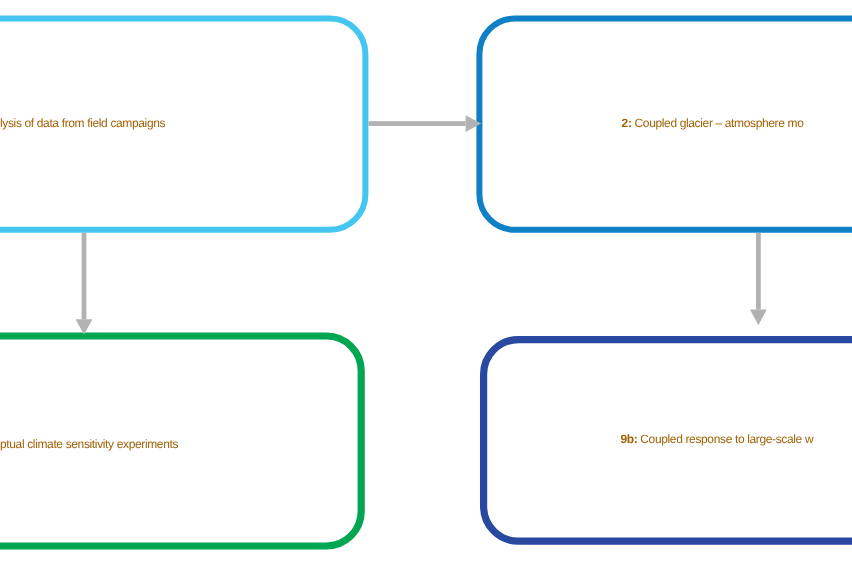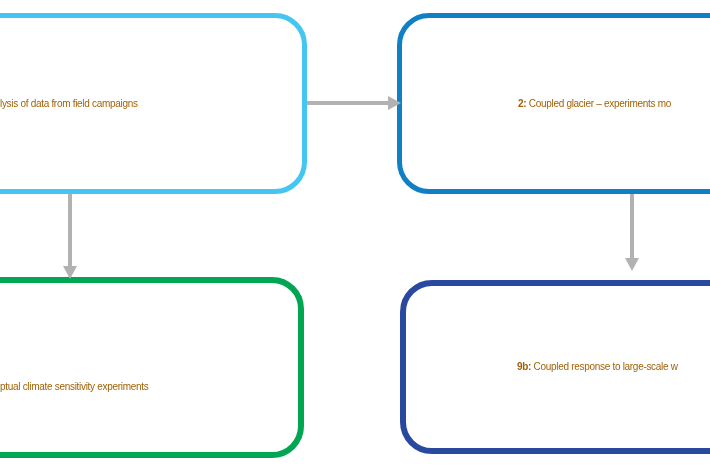--- a/index.html
+++ b/index.html
@@ -38,21 +38,21 @@
     top: 50%;
     transform: translateY(-50%);
     white-space: nowrap;
     font-size: 10px;
     letter-spacing: -0.3px;
     color: #a16207;
     line-height: 1.2;
   }
   #label-field-campaigns   { left: 125px; }
   #label-coupled-model     { left: 116px; }
-  #label-climate-sensitivity { left: 124px; top: calc(50% + 3px); margin-top: 16px; }
+  #label-climate-sensitivity { left: 124px; top: calc(50% + 3px); }
   #label-coupled-response  { left: 111px; }
   .label-prefix { font-weight: bold; }
   .arrow-line {
     position: absolute;
     background: #B2B2B2;
   }
   .arrow-head {
     position: absolute;
     width: 0; height: 0;
   }
@@ -81,21 +81,21 @@
 </head>
 <body>
 
 <div id="canvas">
 
   <div class="node" id="node-field-campaigns">
     <span class="node-label" id="label-field-campaigns">lysis of data from field campaigns</span>
   </div>
 
   <div class="node" id="node-coupled-model">
-    <span class="node-label" id="label-coupled-model"><span class="label-prefix">2:</span><span> Coupled glacier – experiments mo</span></span>
+    <span class="node-label" id="label-coupled-model"><span class="label-prefix">2:</span><span> Coupled glacier – atmosphere mo</span></span>
   </div>
 
   <div class="node" id="node-climate-sensitivity">
     <span class="node-label" id="label-climate-sensitivity">ptual climate sensitivity experiments</span>
   </div>
 
   <div class="node" id="node-coupled-response">
     <span class="node-label" id="label-coupled-response"><span class="label-prefix">9b:</span><span> Coupled response to large-scale w</span></span>
   </div>
 

